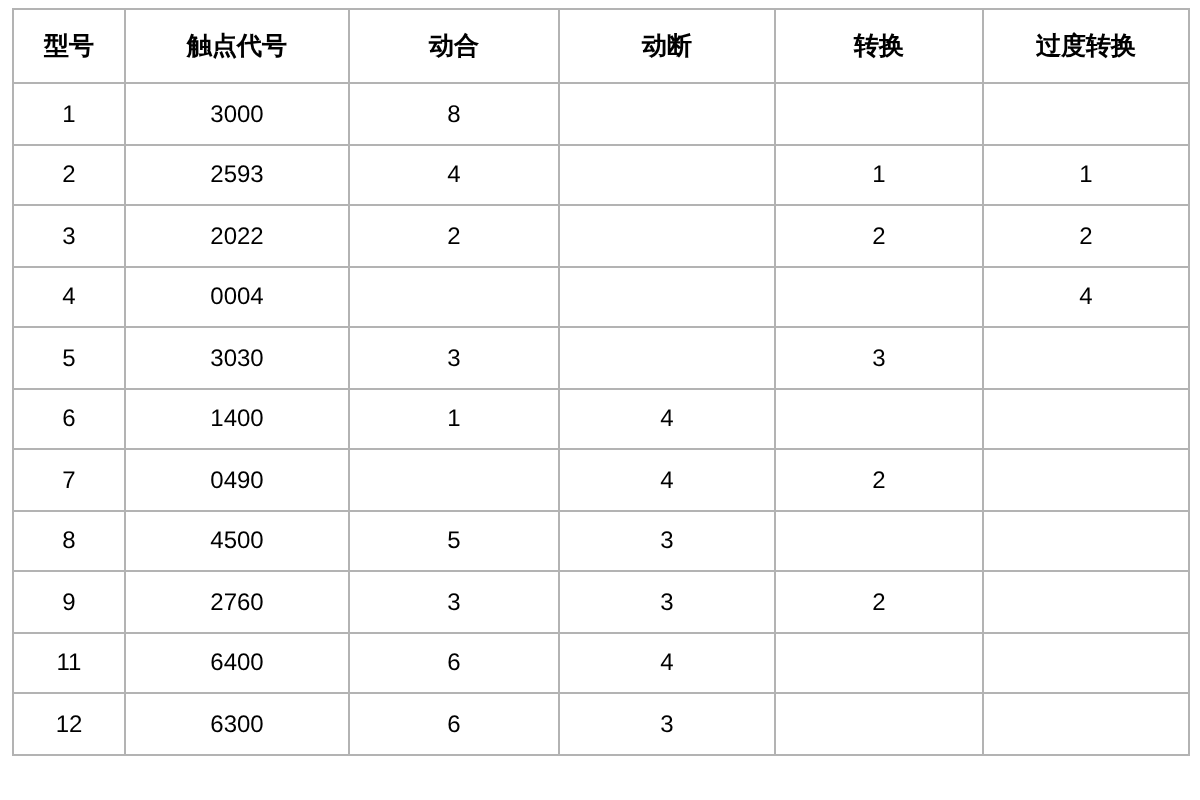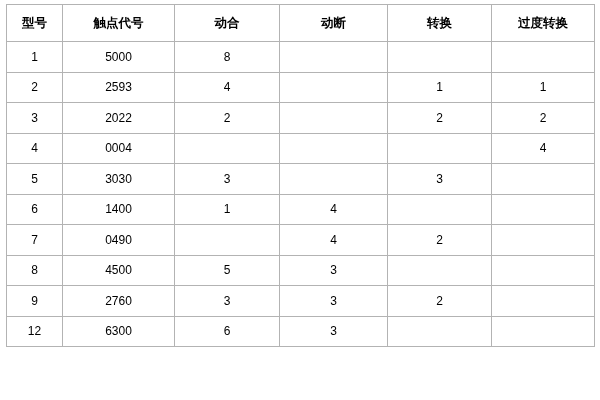--- a/index.html
+++ b/index.html
@@ -73,21 +73,21 @@
         <th>触点代号</th>
         <th>动合</th>
         <th>动断</th>
         <th>转换</th>
         <th>过度转换</th>
       </tr>
     </thead>
     <tbody>
       <tr>
         <td>1</td>
-        <td>5000</td>
+        <td>3000</td>
         <td>8</td>
         <td></td>
         <td></td>
         <td></td>
       </tr>
       <tr>
         <td>2</td>
         <td>2593</td>
         <td>4</td>
         <td></td>
@@ -144,20 +144,28 @@
       </tr>
       <tr>
         <td>9</td>
         <td>2760</td>
         <td>3</td>
         <td>3</td>
         <td>2</td>
         <td></td>
       </tr>
       <tr>
+        <td>11</td>
+        <td>6400</td>
+        <td>6</td>
+        <td>4</td>
+        <td></td>
+        <td></td>
+      </tr>
+      <tr>
         <td>12</td>
         <td>6300</td>
         <td>6</td>
         <td>3</td>
         <td></td>
         <td></td>
       </tr>
     </tbody>
   </table>
 </div>

